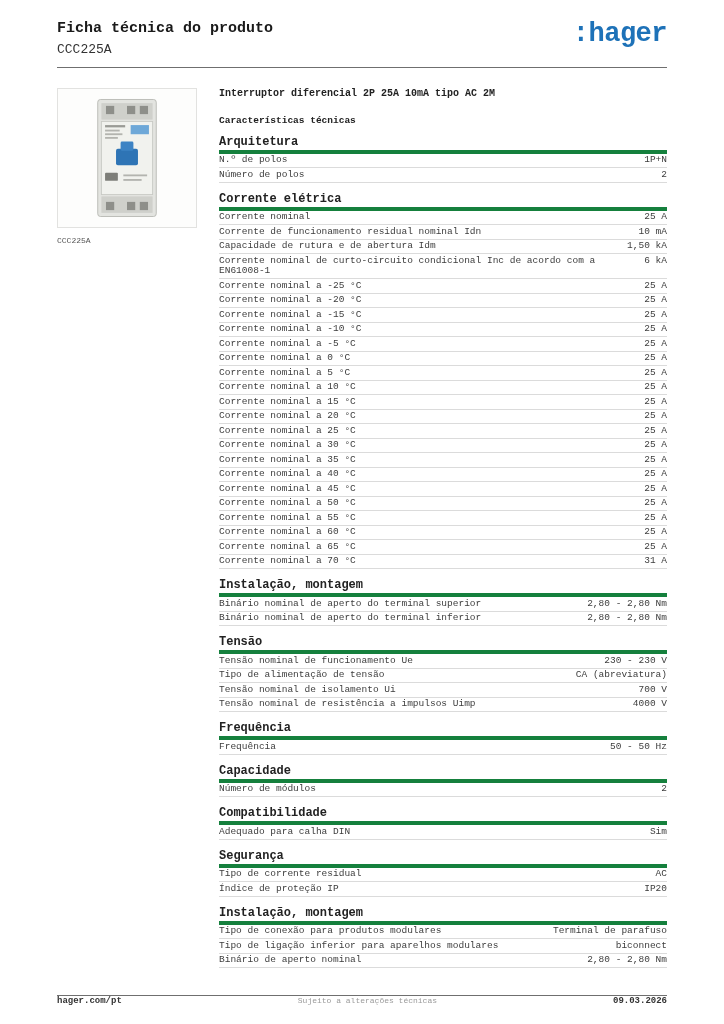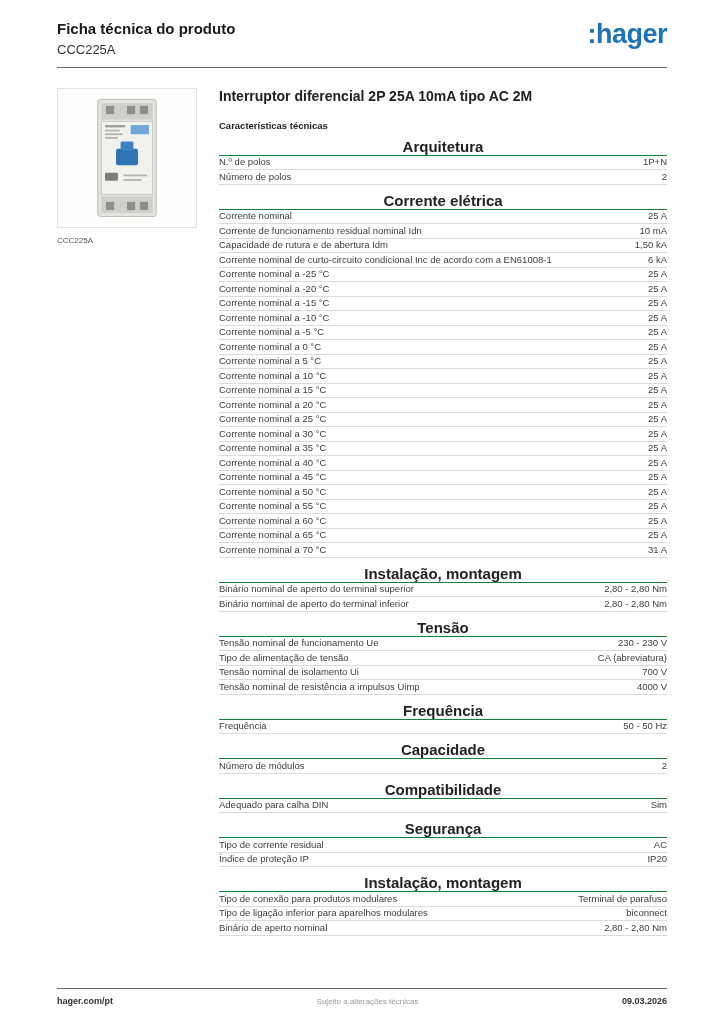--- a/index.html
+++ b/index.html
@@ -1,46 +1,46 @@
 <!DOCTYPE html>
 <html style="--brand: #1e72b8;"><head>
 <meta charset="utf-8">
 <style>
   :root { --brand: #1e72b8; }
   * { margin:0; padding:0; box-sizing:border-box; }
   html,body { background:#ffffff; }
   body { font-family:"Liberation Sans", sans-serif; }
-  .page { width:724px; height:1024px; position:relative; background:#fff; overflow:hidden; }
+  .page { width:724px; height:1024px; position:relative; background:#fff; overflow:hidden;font-family:Liberation Mono, monospace; }
 
   .header { margin:0 57px; padding:20px 0 10px; border-bottom:1px solid #6f6f6f;
             display:flex; justify-content:space-between; align-items:flex-start; }
   .h-title { font-size:15px; font-weight:bold; color:#1a1a1a; line-height:1.25; }
   .h-code  { font-size:13px; color:#333; margin-top:3px; }
   .logo { font-size:27px; font-weight:bold; color:var(--brand); letter-spacing:-0.5px; line-height:1.1;margin-left:15px; }
 
   .content { display:flex; margin:20px 57px 0; }
   .left { flex:0 0 162px; }
   .imgbox { width:140px; height:140px; border:1px solid #e2e2e0; background:#fdfdfc;
             display:flex; align-items:center; justify-content:center; }
   .caption { font-size:8px; color:#555; margin-top:8px; }
 
   .right { flex:1; min-width:0; }
-  .product-name { font-size:14px; font-weight:bold; color:#222; line-height:1.2; }
+  .product-name { font-size:10px; font-weight:bold; color:#222; line-height:1.2; }
   .char-title { font-size:9.5px; font-weight:bold; color:#222; margin-top:16px; line-height:10px; }
   #sections { margin-top:2px; }
   .section { margin-top:8px; }
-  .section-title { font-size:15px; font-weight:bold; color:#222; line-height:10px;
-                   padding:3px 0 3px; border-bottom:1px solid #15803d;text-align:center; }
+  .section-title { font-size:12px; font-weight:bold; color:#222; line-height:10px;
+                   padding:3px 0 3px; border-bottom:4px solid #15803d; }
   .row { display:flex; justify-content:space-between; gap:8px; font-size:9.5px; color:#3d3d3d;
          padding:1.5px 0; line-height:10.5px; border-bottom:1px solid #dbdbdb; }
   .lab { text-align:left; }
   .val { text-align:right; white-space:nowrap; }
 
   .footer { position:absolute; left:57px; right:57px; bottom:18px; border-top:1px solid #6f6f6f;
-            padding-top:7px; display:flex; justify-content:space-between; align-items:baseline; }
+            padding-top:0; display:flex; justify-content:space-between; align-items:baseline; }
   .f-left  { font-size:9px; font-weight:bold; color:#333; }
   .f-center{ font-size:8px; color:#9a9a9a; }
   .f-right { font-size:9px; font-weight:bold; color:#333; }
 </style>
 </head>
 <body>
 
 <div class="page">
 
   <div class="header">

